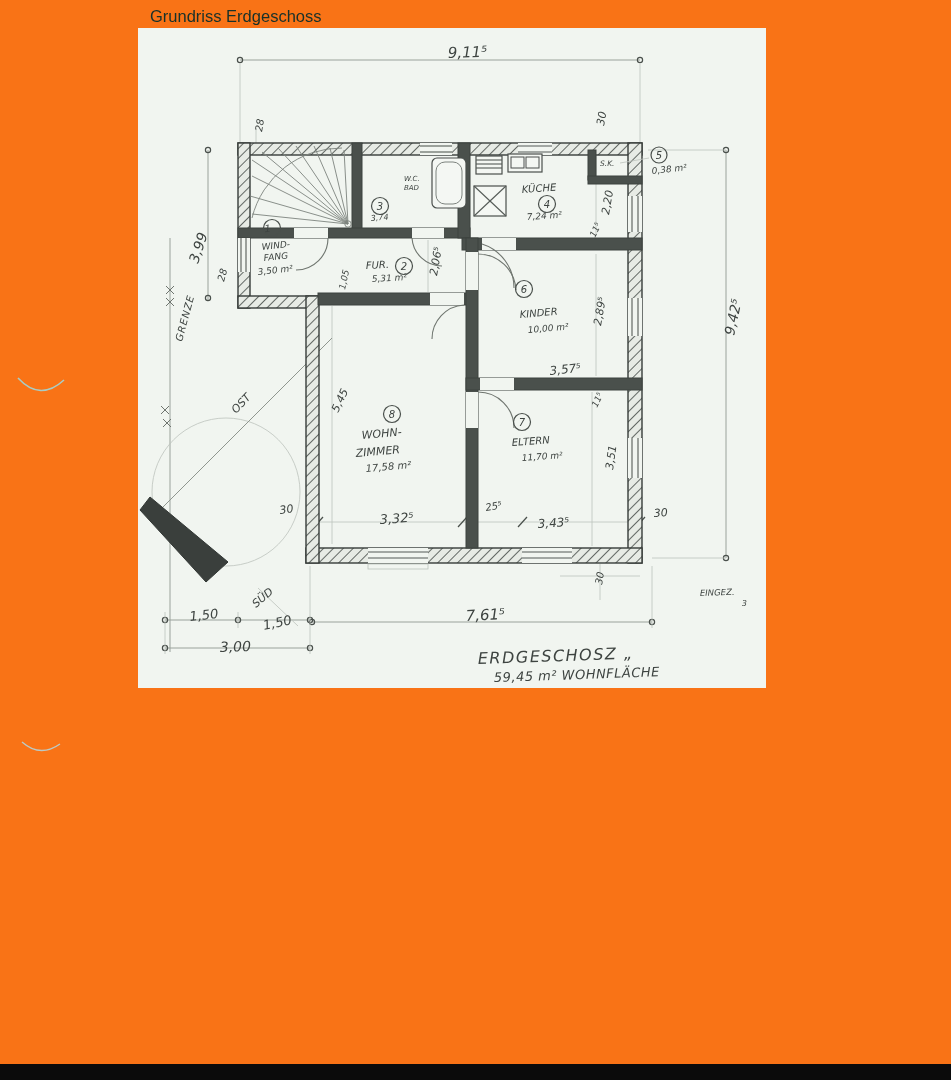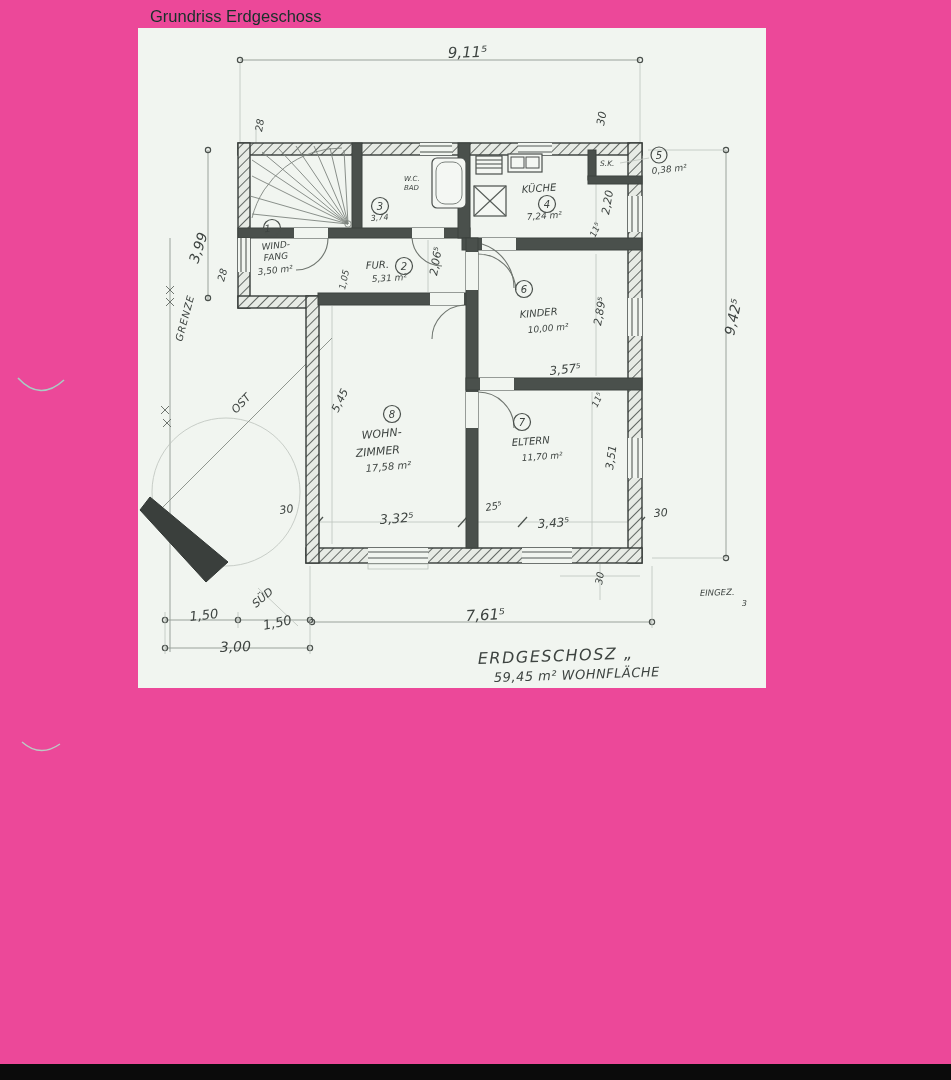--- a/index.html
+++ b/index.html
@@ -1,16 +1,16 @@
 <!DOCTYPE html>
 <html><head>
 <meta charset="utf-8">
 <style>
   html,body{margin:0;padding:0;background:#ffffff;}
-  .page{position:relative;width:951px;height:1080px;background:#ec4899;overflow:hidden;
+  .page{position:relative;width:951px;height:1080px;background:#f97316;overflow:hidden;
         font-family:"DejaVu Sans",sans-serif;}
   svg{position:absolute;top:0;left:0;}
   .hand{font-family:"DejaVu Sans",sans-serif;font-style:italic;fill:#3e4441;}
   .pencil{stroke:#9aa29b;stroke-width:1;fill:none;}
   .faint{stroke:#bcc3bc;stroke-width:0.8;fill:none;}
   .wall{fill:url(#hatch);stroke:#373c39;stroke-width:1.4;}
   .iwall{fill:#4a504c;stroke:#3c423f;stroke-width:1;}
   .arc{stroke:#6f756f;stroke-width:1.1;fill:none;}
   .fix{stroke:#4a4f4c;stroke-width:1.2;fill:#f4f7f3;}
   .winline{stroke:#555b57;stroke-width:1.1;}

